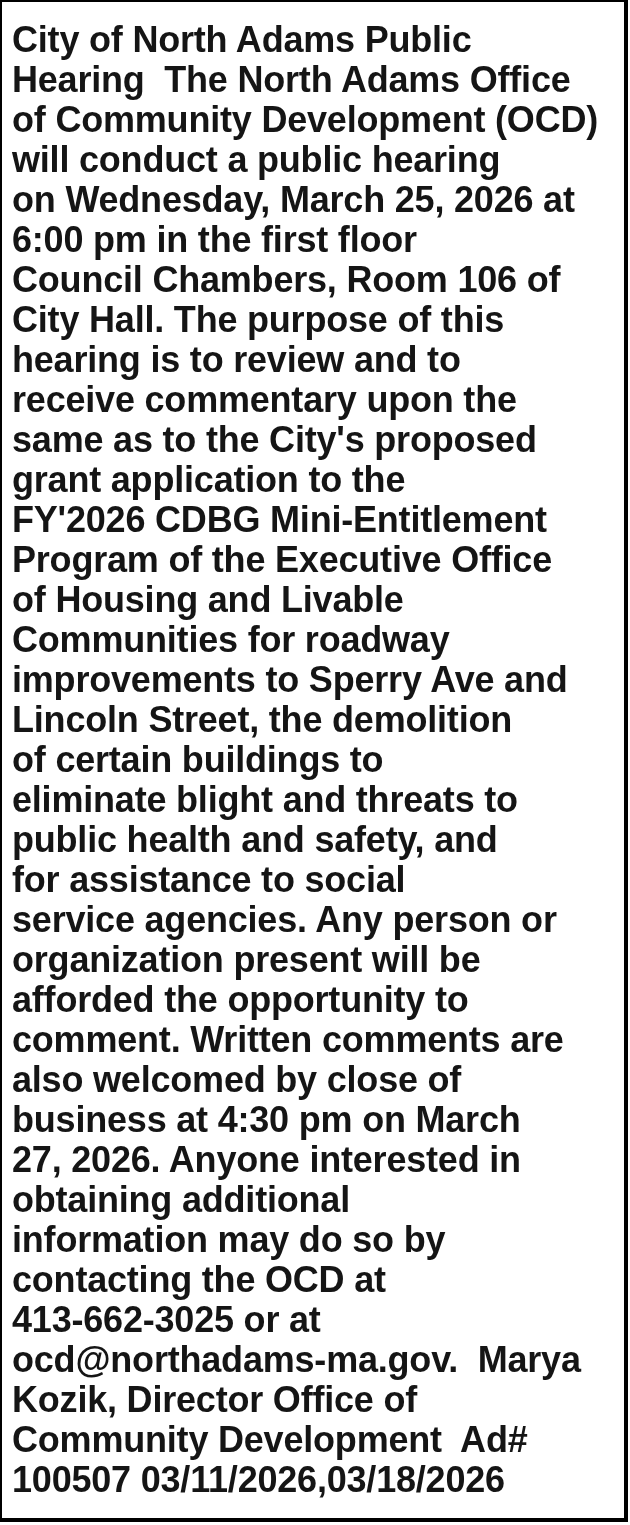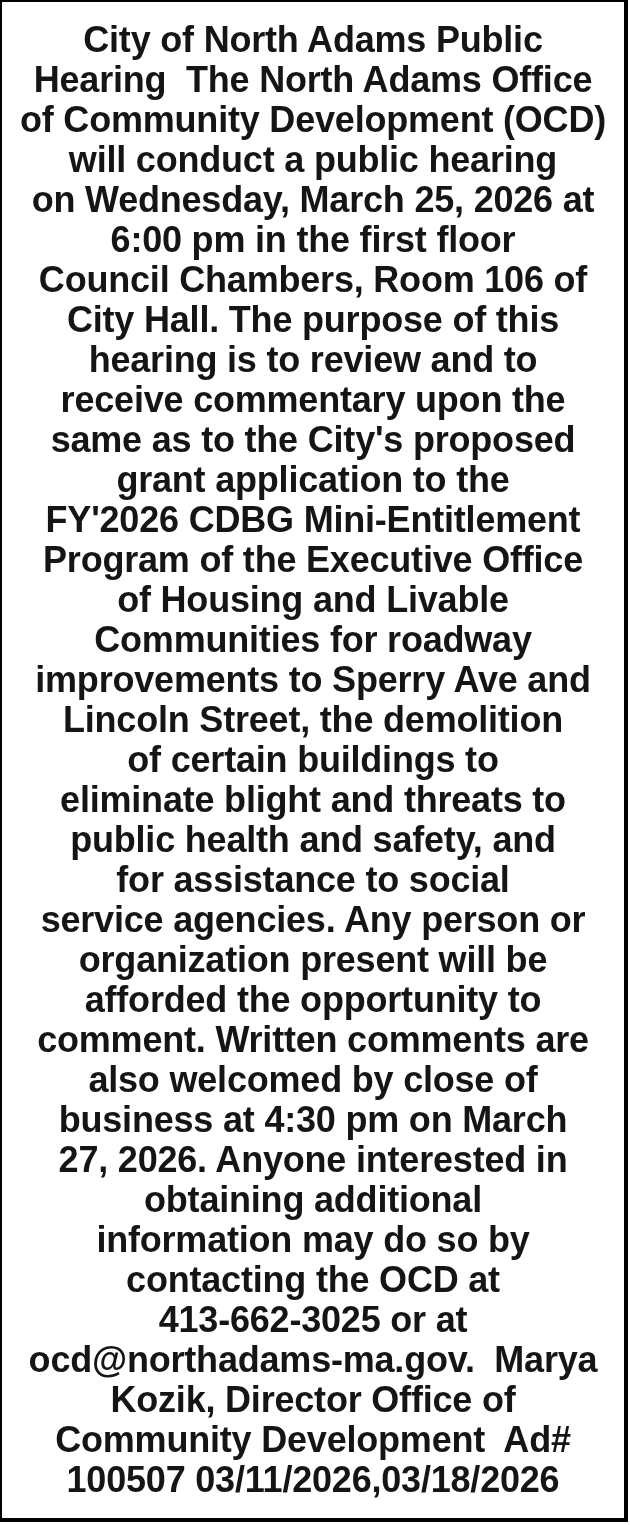--- a/index.html
+++ b/index.html
@@ -29,21 +29,20 @@
   }
   .ad-text {
     box-sizing: border-box;
     width: 100%;
     padding: 18px 10px 0 10px;
     font-family: "Liberation Sans", "DejaVu Sans", sans-serif;
     font-weight: 700;
     font-size: 36px;
     line-height: 40px;
     letter-spacing: -0.2px;
-    text-align: center;
     color: #151515;
     white-space: pre;      
   }
 </style>
 </head>
 <body>
 
 <div class="page">
   <div class="ad-box">
     <div class="ad-text">City of North Adams Public

